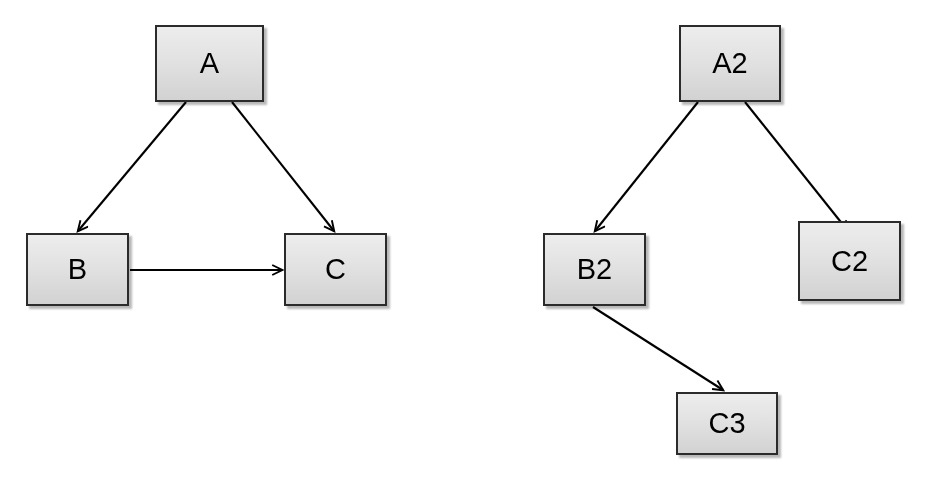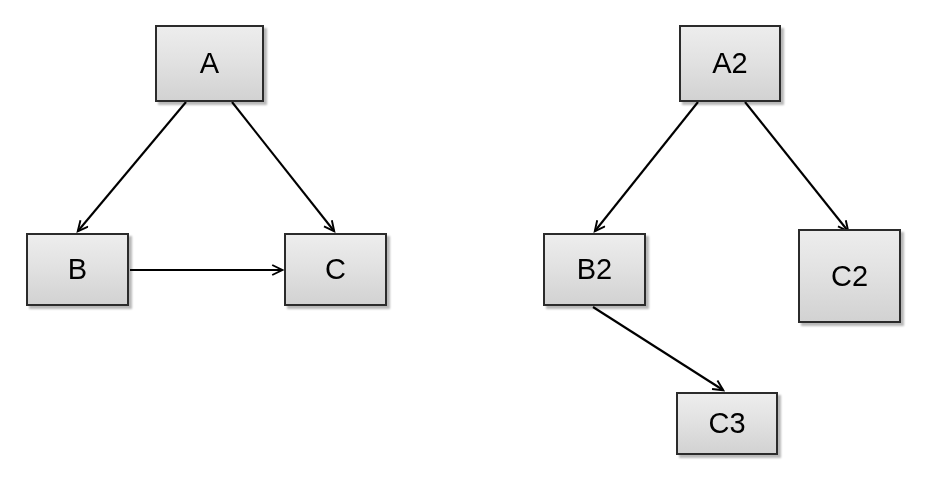--- a/index.html
+++ b/index.html
@@ -78,21 +78,21 @@
       </div>
       <div class="node" style="left: 284px; top: 233px; width: 103px; height: 73px;">
         <span class="node-label">C</span>
       </div>
       <div class="node" style="left: 669px; top: 25px; width: 102px; height: 77px; margin-left: 10px;">
         <span class="node-label">A2</span>
       </div>
       <div class="node" style="left: 543px; top: 233px; width: 103px; height: 73px;">
         <span class="node-label">B2</span>
       </div>
-      <div class="node" style="left: 798px; top: 229px; width: 103px; height: 94px;">
+      <div class="node" style="left: 798px; top: 221px; width: 103px; height: 80px;">
         <span class="node-label">C2</span>
       </div>
       <div class="node" style="left: 676px; top: 392px; width: 102px; height: 63px;">
         <span class="node-label">C3</span>
       </div>
     </div>
 
 </div>
 
 </body></html>

